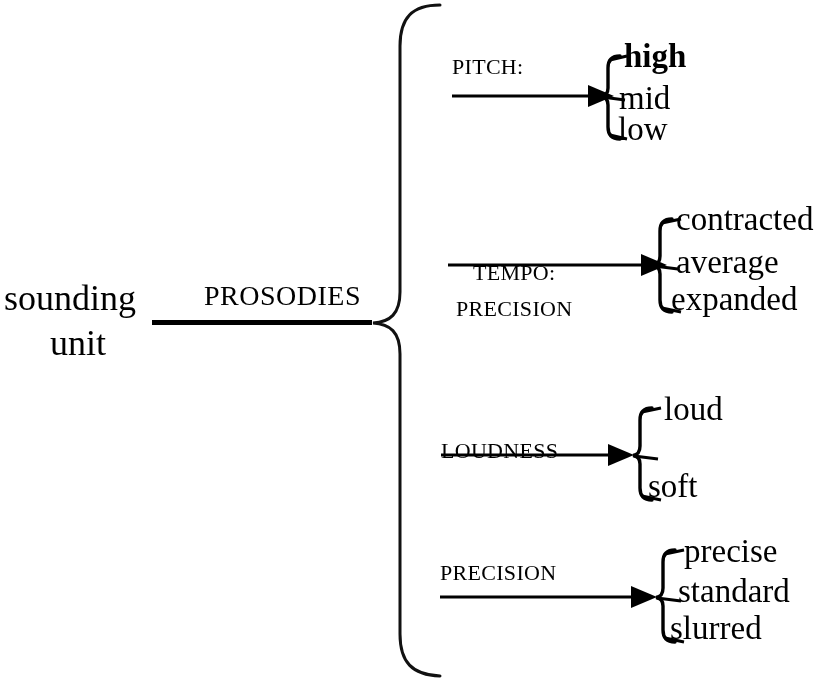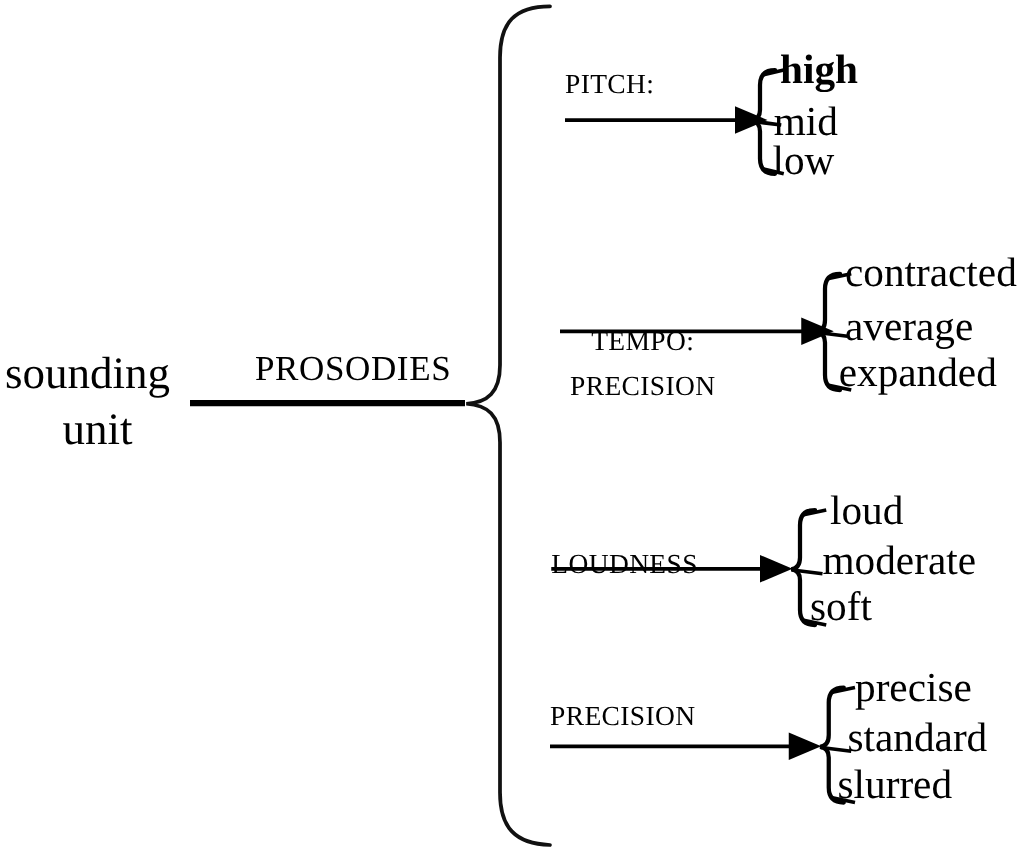--- a/index.html
+++ b/index.html
@@ -181,20 +181,19 @@
 
   <div class="txt opt" id="opt-pitch-0">high</div>
   <div class="txt opt" id="opt-pitch-1">mid</div>
   <div class="txt opt" id="opt-pitch-2">low</div>
 
   <div class="txt opt" id="opt-tempo-0">contracted</div>
   <div class="txt opt" id="opt-tempo-1">average</div>
   <div class="txt opt" id="opt-tempo-2">expanded</div>
 
   <div class="txt opt" id="opt-loud-0">loud</div>
-  <div class="txt opt" id="opt-loud-1">moderate</div>
   <div class="txt opt" id="opt-loud-2">soft</div>
 
   <div class="txt opt" id="opt-prec-0">precise</div>
   <div class="txt opt" id="opt-prec-1">standard</div>
   <div class="txt opt" id="opt-prec-2">slurred</div>
 
 </div>
 
 </body></html>

